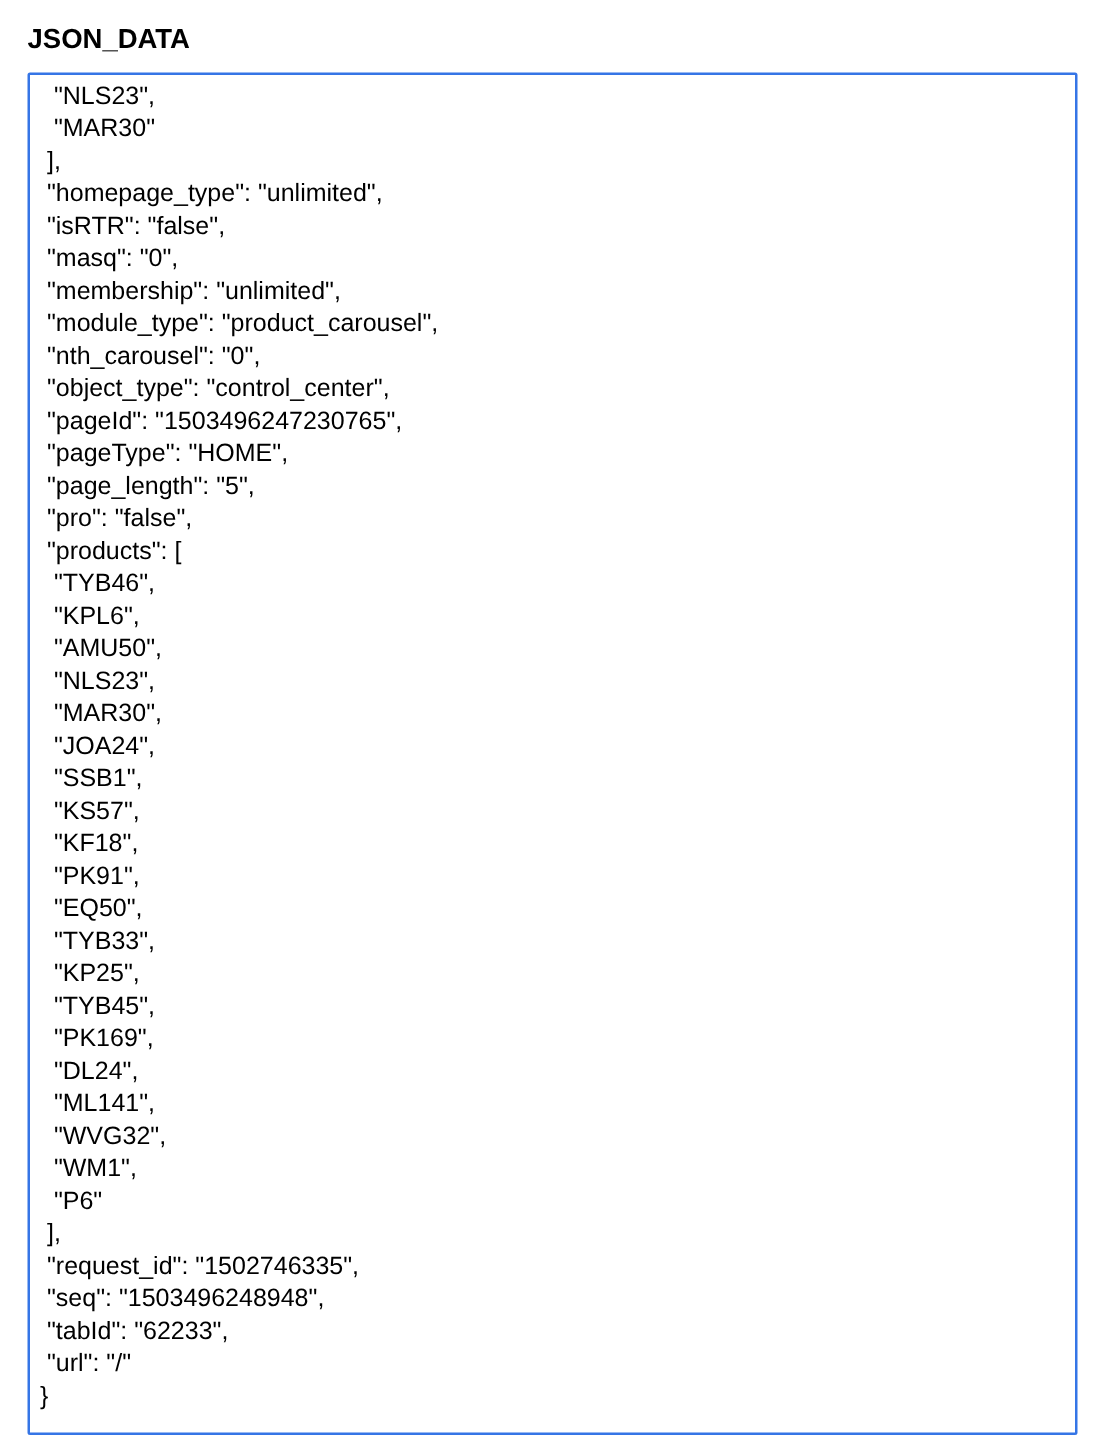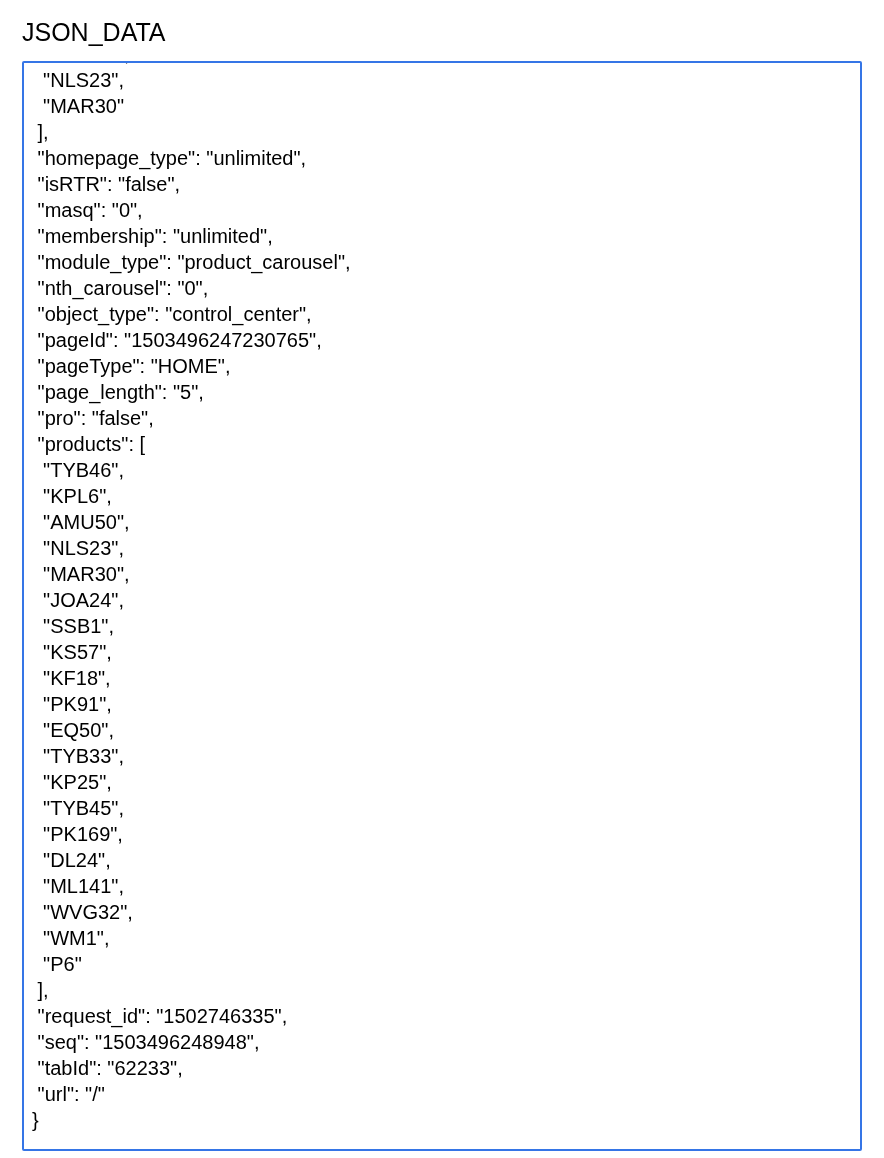--- a/index.html
+++ b/index.html
@@ -3,22 +3,22 @@
   <meta charset="utf-8">
   <style>
     * { margin:0; padding:0; box-sizing:border-box; }
     body {
       font-family: Helvetica, Arial, sans-serif;
       background: #fff;
       padding: 18px 22px;
       width: 884px;
     }
     h3.title {
-      font-size: 25px;
-      font-weight: 400;
+      font-size: 22px;
+      font-weight: 700;
       color: #000;
       margin-bottom: 14px;
     }
     .json-box {
       border: 2px solid #3575e6;
       border-radius: 2px;
       padding: 6px 8px 10px 8px;
       font-family: Helvetica, Arial, sans-serif;
       font-size: 20px;
       line-height: 1.3;

